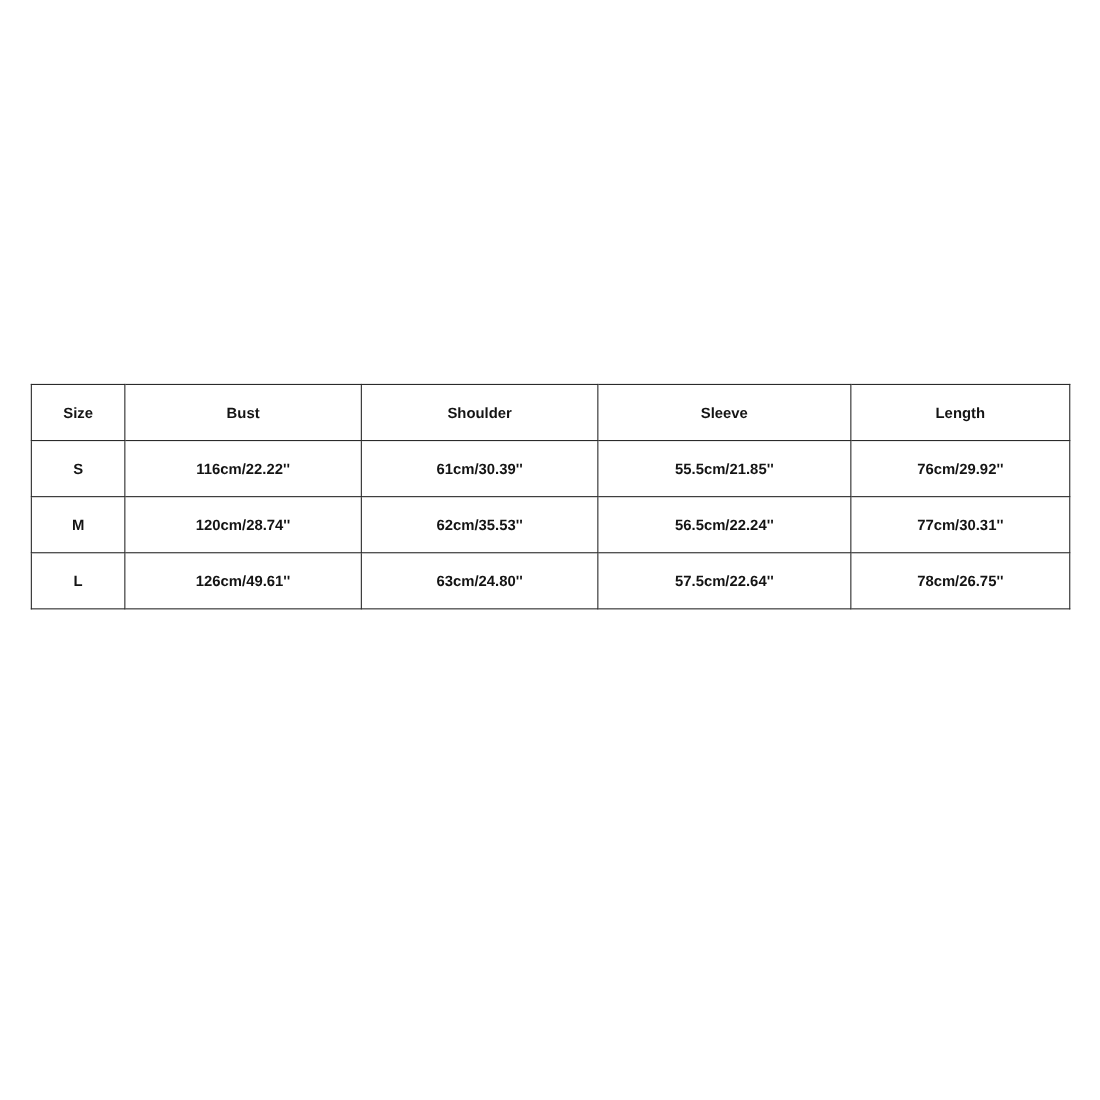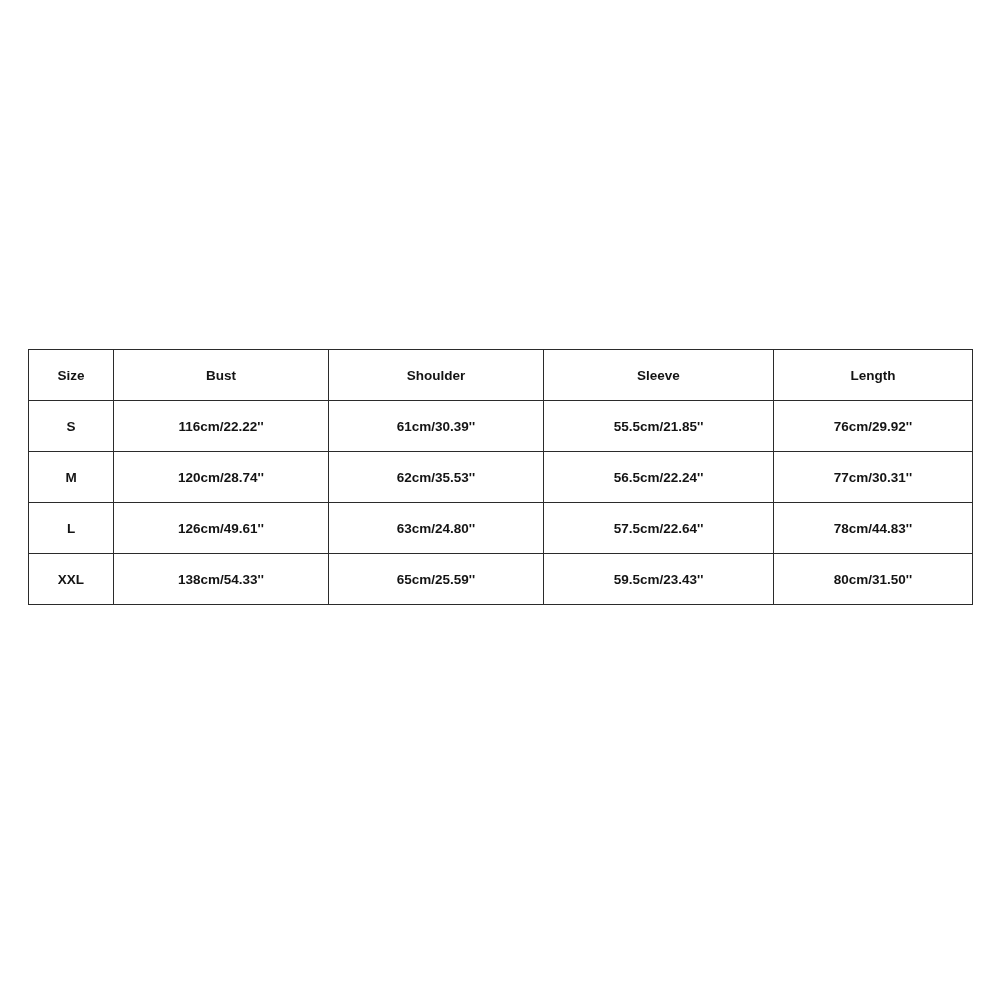--- a/index.html
+++ b/index.html
@@ -85,24 +85,17 @@
         <td>120cm/28.74''</td>
         <td>62cm/35.53''</td>
         <td>56.5cm/22.24''</td>
         <td>77cm/30.31''</td>
       </tr>
       <tr>
         <td>L</td>
         <td>126cm/49.61''</td>
         <td>63cm/24.80''</td>
         <td>57.5cm/22.64''</td>
-        <td>78cm/44.83''</td>
-      </tr>
-      <tr>
-        <td>XXL</td>
-        <td>138cm/54.33''</td>
-        <td>65cm/25.59''</td>
-        <td>59.5cm/23.43''</td>
-        <td>80cm/31.50''</td>
+        <td>78cm/26.75''</td>
       </tr>
     </tbody>
   </table>
 </div>
 
 </body></html>

